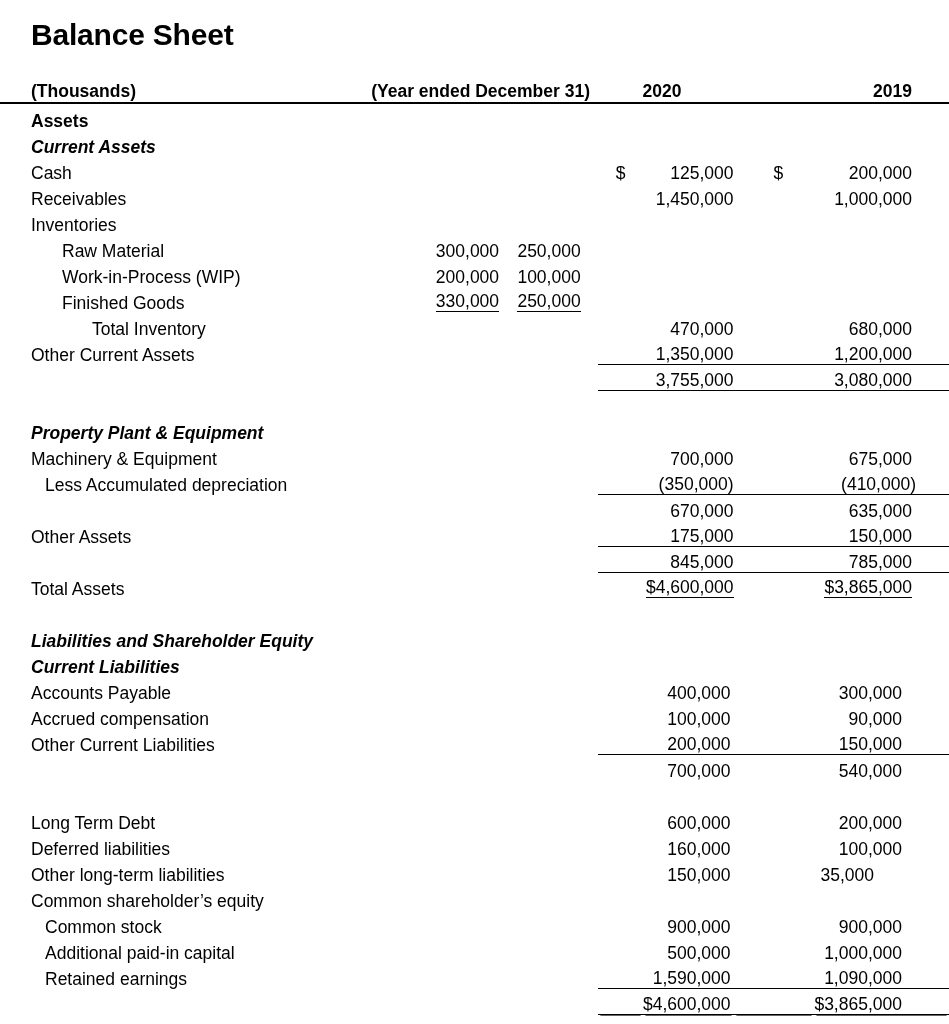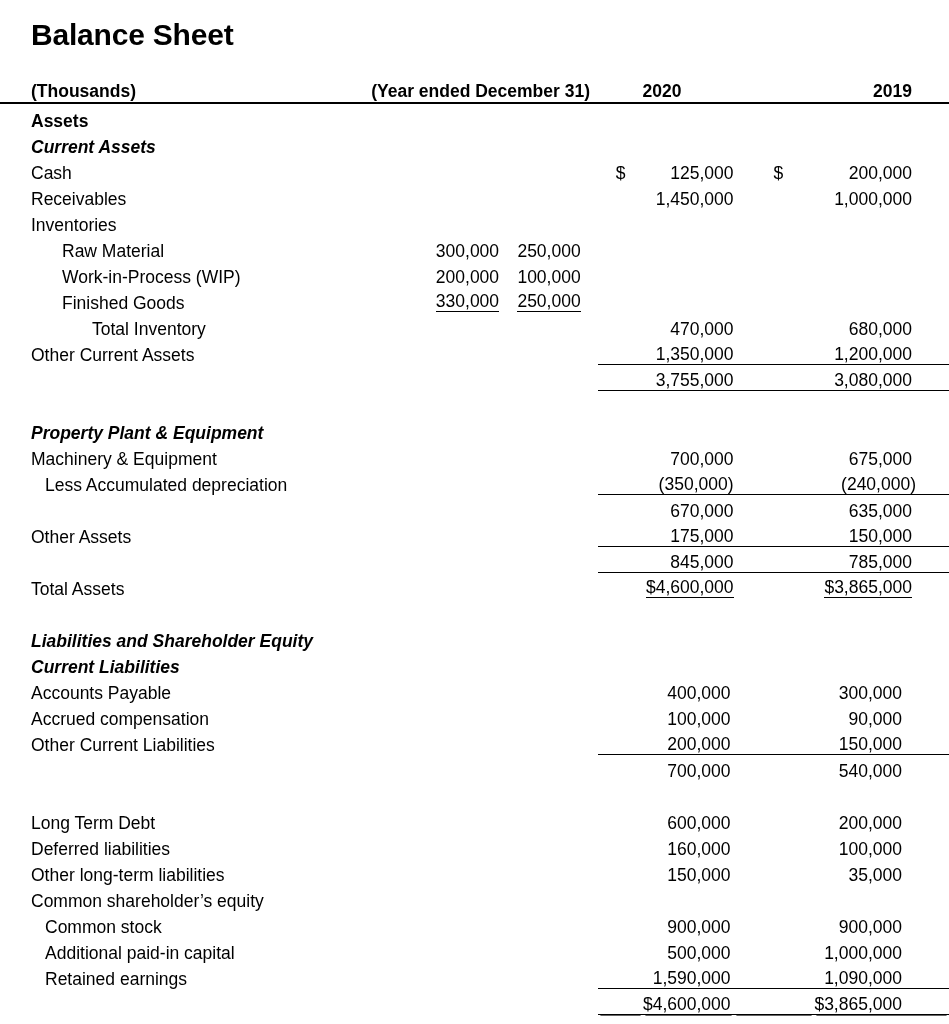--- a/index.html
+++ b/index.html
@@ -247,21 +247,21 @@
         <td class="num" style="padding-right:37px;">675,000</td>
       </tr>
 
       <tr>
         <td class="ind-half">Less Accumulated depreciation</td>
         <td></td>
           <td></td>
         <td class="wide-rule-20"></td>
         <td class="num wide-rule-20">(350,000)</td>
         <td class="wide-rule-19" style="padding-left:35px !important;"></td>
-        <td class="num wide-rule-19" style="padding-right:33px;">(240,000)</td>
+        <td class="num wide-rule-19" style="padding-right:33px;">(410,000)</td>
       </tr>
 
       <tr>
         <td class="ind0"></td>
         <td></td>
           <td></td>
           <td></td>
         <td class="num">670,000</td>
         <td></td>
         <td class="num" style="padding-right:37px;">635,000</td>
@@ -379,21 +379,21 @@
         <td class="num" style="padding-right:47px;">100,000</td>
       </tr>
 
       <tr>
         <td class="ind0">Other long-term liabilities</td>
         <td></td>
           <td></td>
           <td></td>
         <td class="num" style="padding-right:3px;">150,000</td>
         <td></td>
-        <td class="num" style="padding-right:47px;">35,000</td>
+        <td class="num" style="padding-right:75px;">35,000</td>
       </tr>
 
       <tr>
         <td class="ind0">Common shareholder’s equity</td>
         <td colspan="6"></td>
       </tr>
 
       <tr>
         <td class="ind-half">Common stock</td>
         <td></td>

